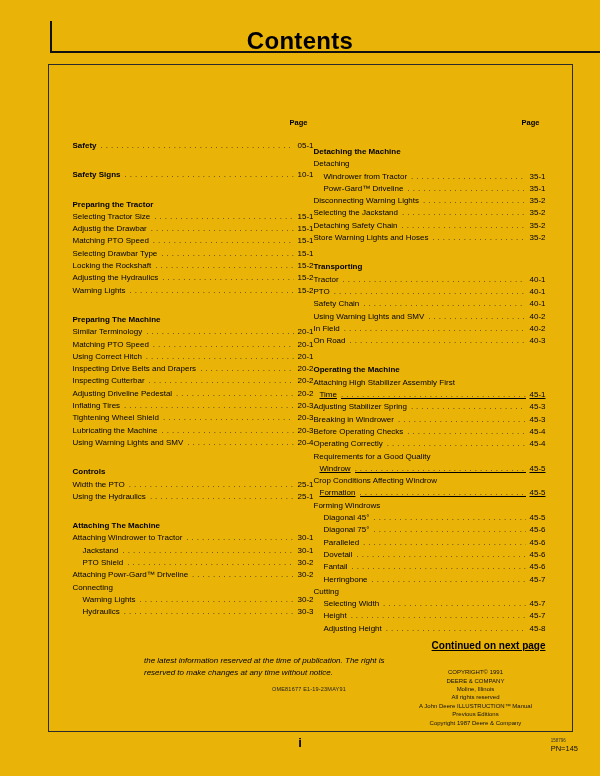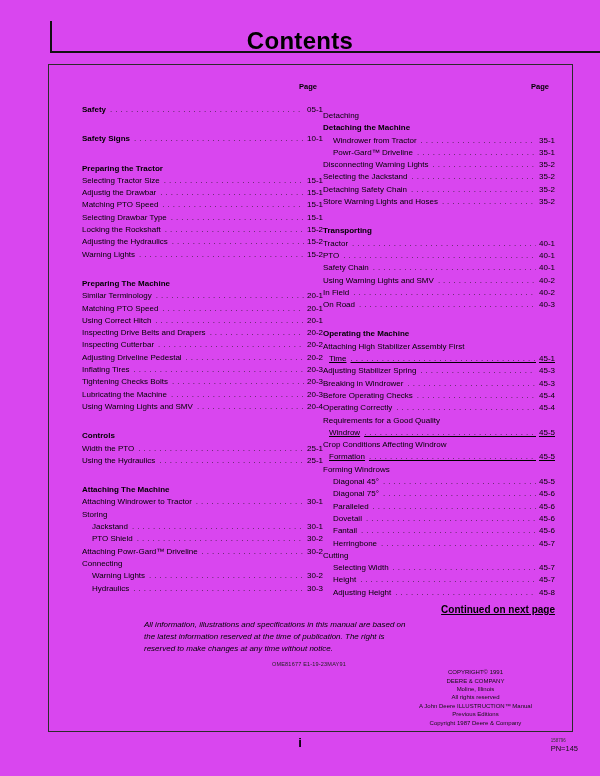--- a/index.html
+++ b/index.html
@@ -4,21 +4,21 @@
 <style>
   html, body { margin: 0; padding: 0; }
   body {
     width: 600px; height: 776px;
     background: #fff;
     font-family: "Liberation Sans", sans-serif;
     color: #000;
     position: relative;
     overflow: hidden;
   }
-  .page { position: absolute; inset: 0; background: #d946ef; }
+  .page { position: absolute; inset: 0; background: #eab308; }
 
   
   .title-band {
     position: absolute; left: 50px; right: 0; top: 21px; height: 30px;
     border-left: 2px solid #111;
     border-bottom: 2px solid #111;
   }
   .page-title {
     position: absolute; left: 0; right: 0; top: 27px;
     text-align: center;
@@ -26,21 +26,21 @@
   }
 
   
   .content-box {
     position: absolute; left: 48px; top: 64px; width: 523px; height: 666px;
     border: 1px solid #2b2b2b;
     overflow: hidden;
   }
   .box-inner { padding: 17px 17px 0 14px; }
 
-  .columns { display: flex; justify-content: flex-end; }
+  .columns { display: flex; justify-content: center; margin-top: 36px; }
   .col { display: flex; flex-direction: column; }
   .col.left  { width: 241px; }
   .col.right { width: 232px; }
 
   .page-header {
     text-align: right; font-weight: bold; font-size: 7.5px;
     padding-right: 6px; height: 9px; margin-bottom: 13px;
   }
   .col.right .sections { margin-top: 6px; }
 
@@ -197,21 +197,21 @@
                   <span class="label">Adjusting Driveline Pedestal</span>
                   <span class="dots"></span>
                   <span class="pg">20-2</span>
                 </div>
                 <div class="entry">
                   <span class="label">Inflating Tires</span>
                   <span class="dots"></span>
                   <span class="pg">20-3</span>
                 </div>
                 <div class="entry">
-                  <span class="label">Tightening Checks Bolts</span>
+                  <span class="label">Tightening Wheel Shield</span>
                   <span class="dots"></span>
                   <span class="pg">20-3</span>
                 </div>
                 <div class="entry">
                   <span class="label">Lubricating the Machine</span>
                   <span class="dots"></span>
                   <span class="pg">20-3</span>
                 </div>
                 <div class="entry">
                   <span class="label">Using Warning Lights and SMV</span>
@@ -235,23 +235,20 @@
                 </div>
               </div>
               <div class="toc-section">
                 <div class="entry section-title">
                   <span class="label">Attaching The Machine</span>
                 </div>
                 <div class="entry">
                   <span class="label">Attaching Windrower to Tractor</span>
                   <span class="dots"></span>
                   <span class="pg">30-1</span>
-                </div>
-                <div class="entry">
-                  <span class="label">Storing</span>
                 </div>
                 <div class="entry indent">
                   <span class="label">Jackstand</span>
                   <span class="dots"></span>
                   <span class="pg">30-1</span>
                 </div>
                 <div class="entry indent">
                   <span class="label">PTO Shield</span>
                   <span class="dots"></span>
                   <span class="pg">30-2</span>
@@ -275,25 +272,25 @@
                   <span class="pg">30-3</span>
                 </div>
               </div>
             </div>
         </div>
 
         <div class="col right">
           <div class="page-header">Page</div>
           <div class="sections" id="right-sections">
               <div class="toc-section">
+                <div class="entry section-title">
+                  <span class="label">Detaching the Machine</span>
+                </div>
                 <div class="entry">
                   <span class="label">Detaching</span>
-                </div>
-                <div class="entry section-title">
-                  <span class="label">Detaching the Machine</span>
                 </div>
                 <div class="entry indent">
                   <span class="label">Windrower from Tractor</span>
                   <span class="dots"></span>
                   <span class="pg">35-1</span>
                 </div>
                 <div class="entry indent">
                   <span class="label">Powr-Gard™ Driveline</span>
                   <span class="dots"></span>
                   <span class="pg">35-1</span>
@@ -454,21 +451,20 @@
                   <span class="pg">45-8</span>
                 </div>
               </div>
             </div>
           <div class="continued">Continued on next page</div>
         </div>
 
       </div>
 
       <div class="disclaimer" id="disclaimer">
-          <div>All information, illustrations and specifications in this manual are based on</div>
           <div>the latest information reserved at the time of publication. The right is</div>
           <div>reserved to make changes at any time without notice.</div>
         </div>
       <div class="doc-code">OME81677 E1-19-23MAY91</div>
     </div>
 
     <div class="copyright" id="copyright">
         <div>COPYRIGHT© 1991</div>
         <div>DEERE &amp; COMPANY</div>
         <div>Moline, Illinois</div>

